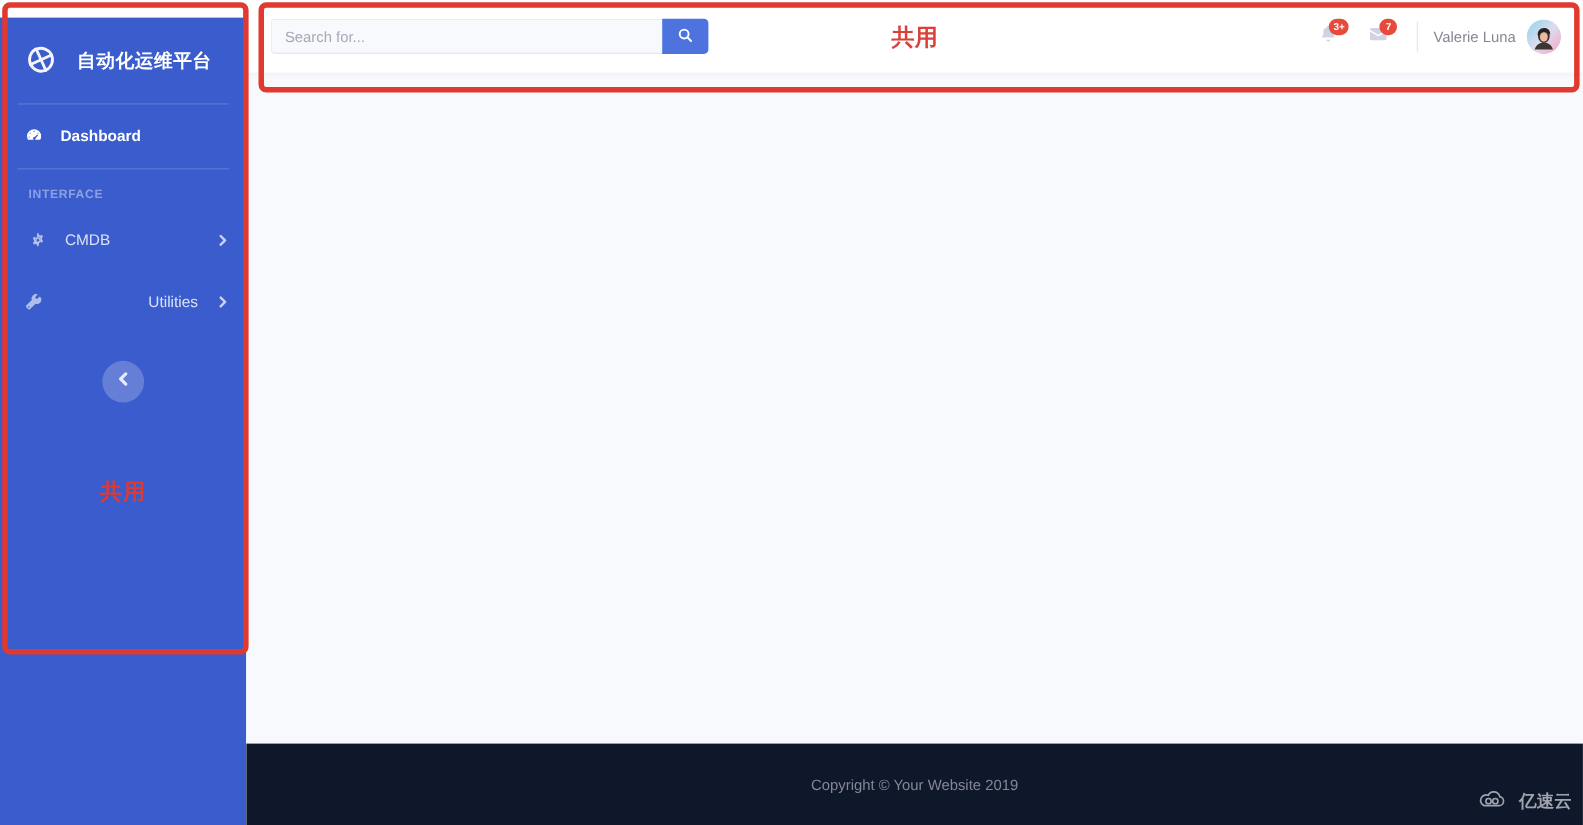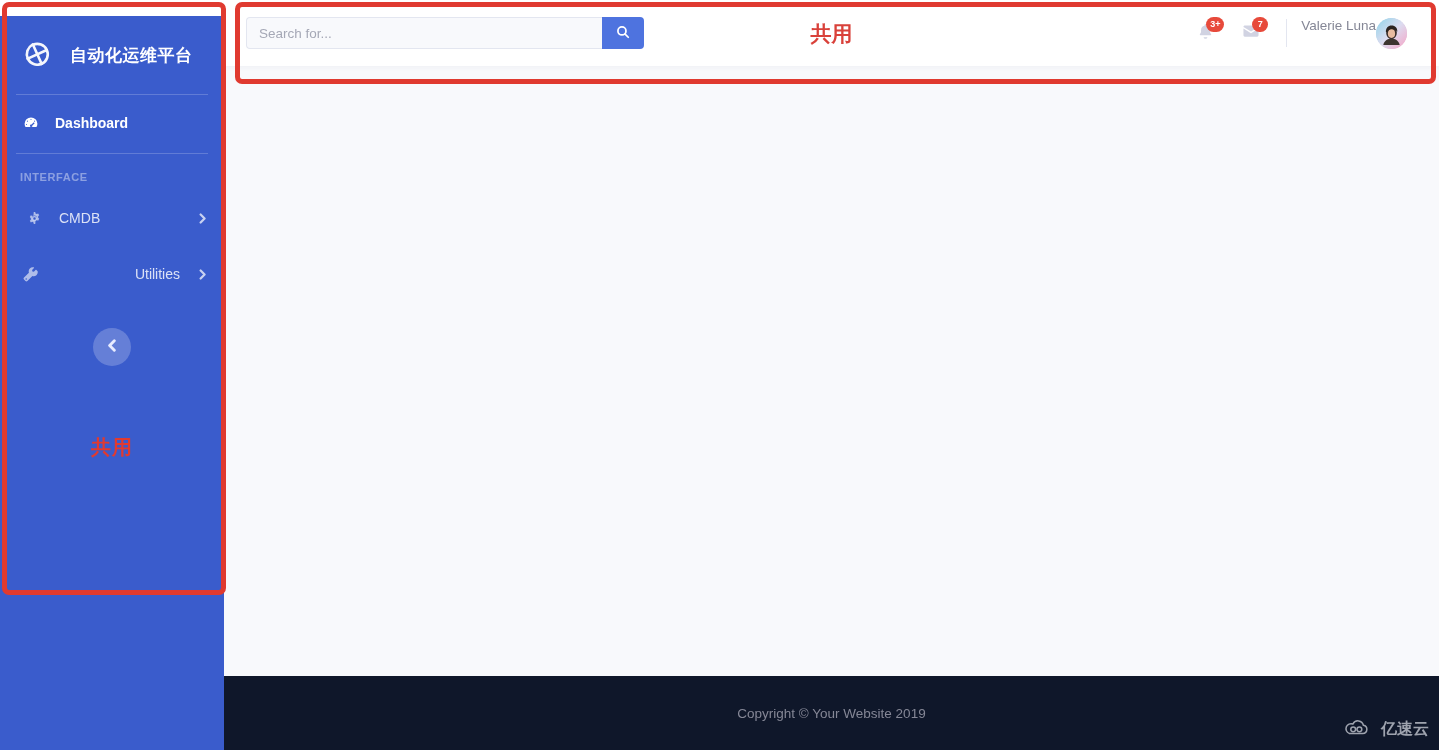--- a/index.html
+++ b/index.html
@@ -74,21 +74,21 @@
     flex: 0 0 17px;
   }
   .nav-item.active .nav-icon { opacity: 1; }
   .nav-label { flex: 1 1 auto; white-space: nowrap; }
   .nav-caret {
     width: 12px; height: 12px;
     display: flex; align-items: center; justify-content: center;
     opacity: .85;
   }
   .nav-heading {
-    padding: 0 16px 0 20px;
+    padding: 0 16px 0 26px;
     font-size: 11px;
     font-weight: bold;
     letter-spacing: .6px;
     color: rgba(255,255,255,0.42);
     height: 26px;
     display: flex;
     align-items: center;
   }
   .dash-block { padding-top: 6px; padding-bottom: 8px; }
   .iface-block { padding-top: 10px; }
@@ -122,21 +122,21 @@
     height: 750px;
     background: #f8f9fc;
     display: flex;
     flex-direction: column;
   }
   #topbar {
     height: 66px;
     background: #ffffff;
     display: flex;
     align-items: center;
-    padding: 0 28px 0 22px;
+    padding: 0 16px 0 22px;
     box-shadow: 0 2px 4px rgba(58,59,69,0.04);
     flex: 0 0 66px;
     position: relative;
   }
   .search-form {
     display: flex;
     align-items: stretch;
     width: 398px;
     height: 32px;
   }
@@ -200,21 +200,22 @@
     text-align: center;
   }
   .topbar-divider {
     width: 1px;
     height: 28px;
     background: #e3e6f0;
     margin: 0 14px 0 12px;
   }
   .user-area {
     display: flex;
-    align-items: flex-start;
+    align-items: center;
+    gap: 10px;
     cursor: pointer;
     padding-right: 4px;
   }
   .user-name {
     font-size: 13.5px;
     color: #858796;
     white-space: nowrap;
   }
   .avatar {
     width: 31px; height: 31px;

